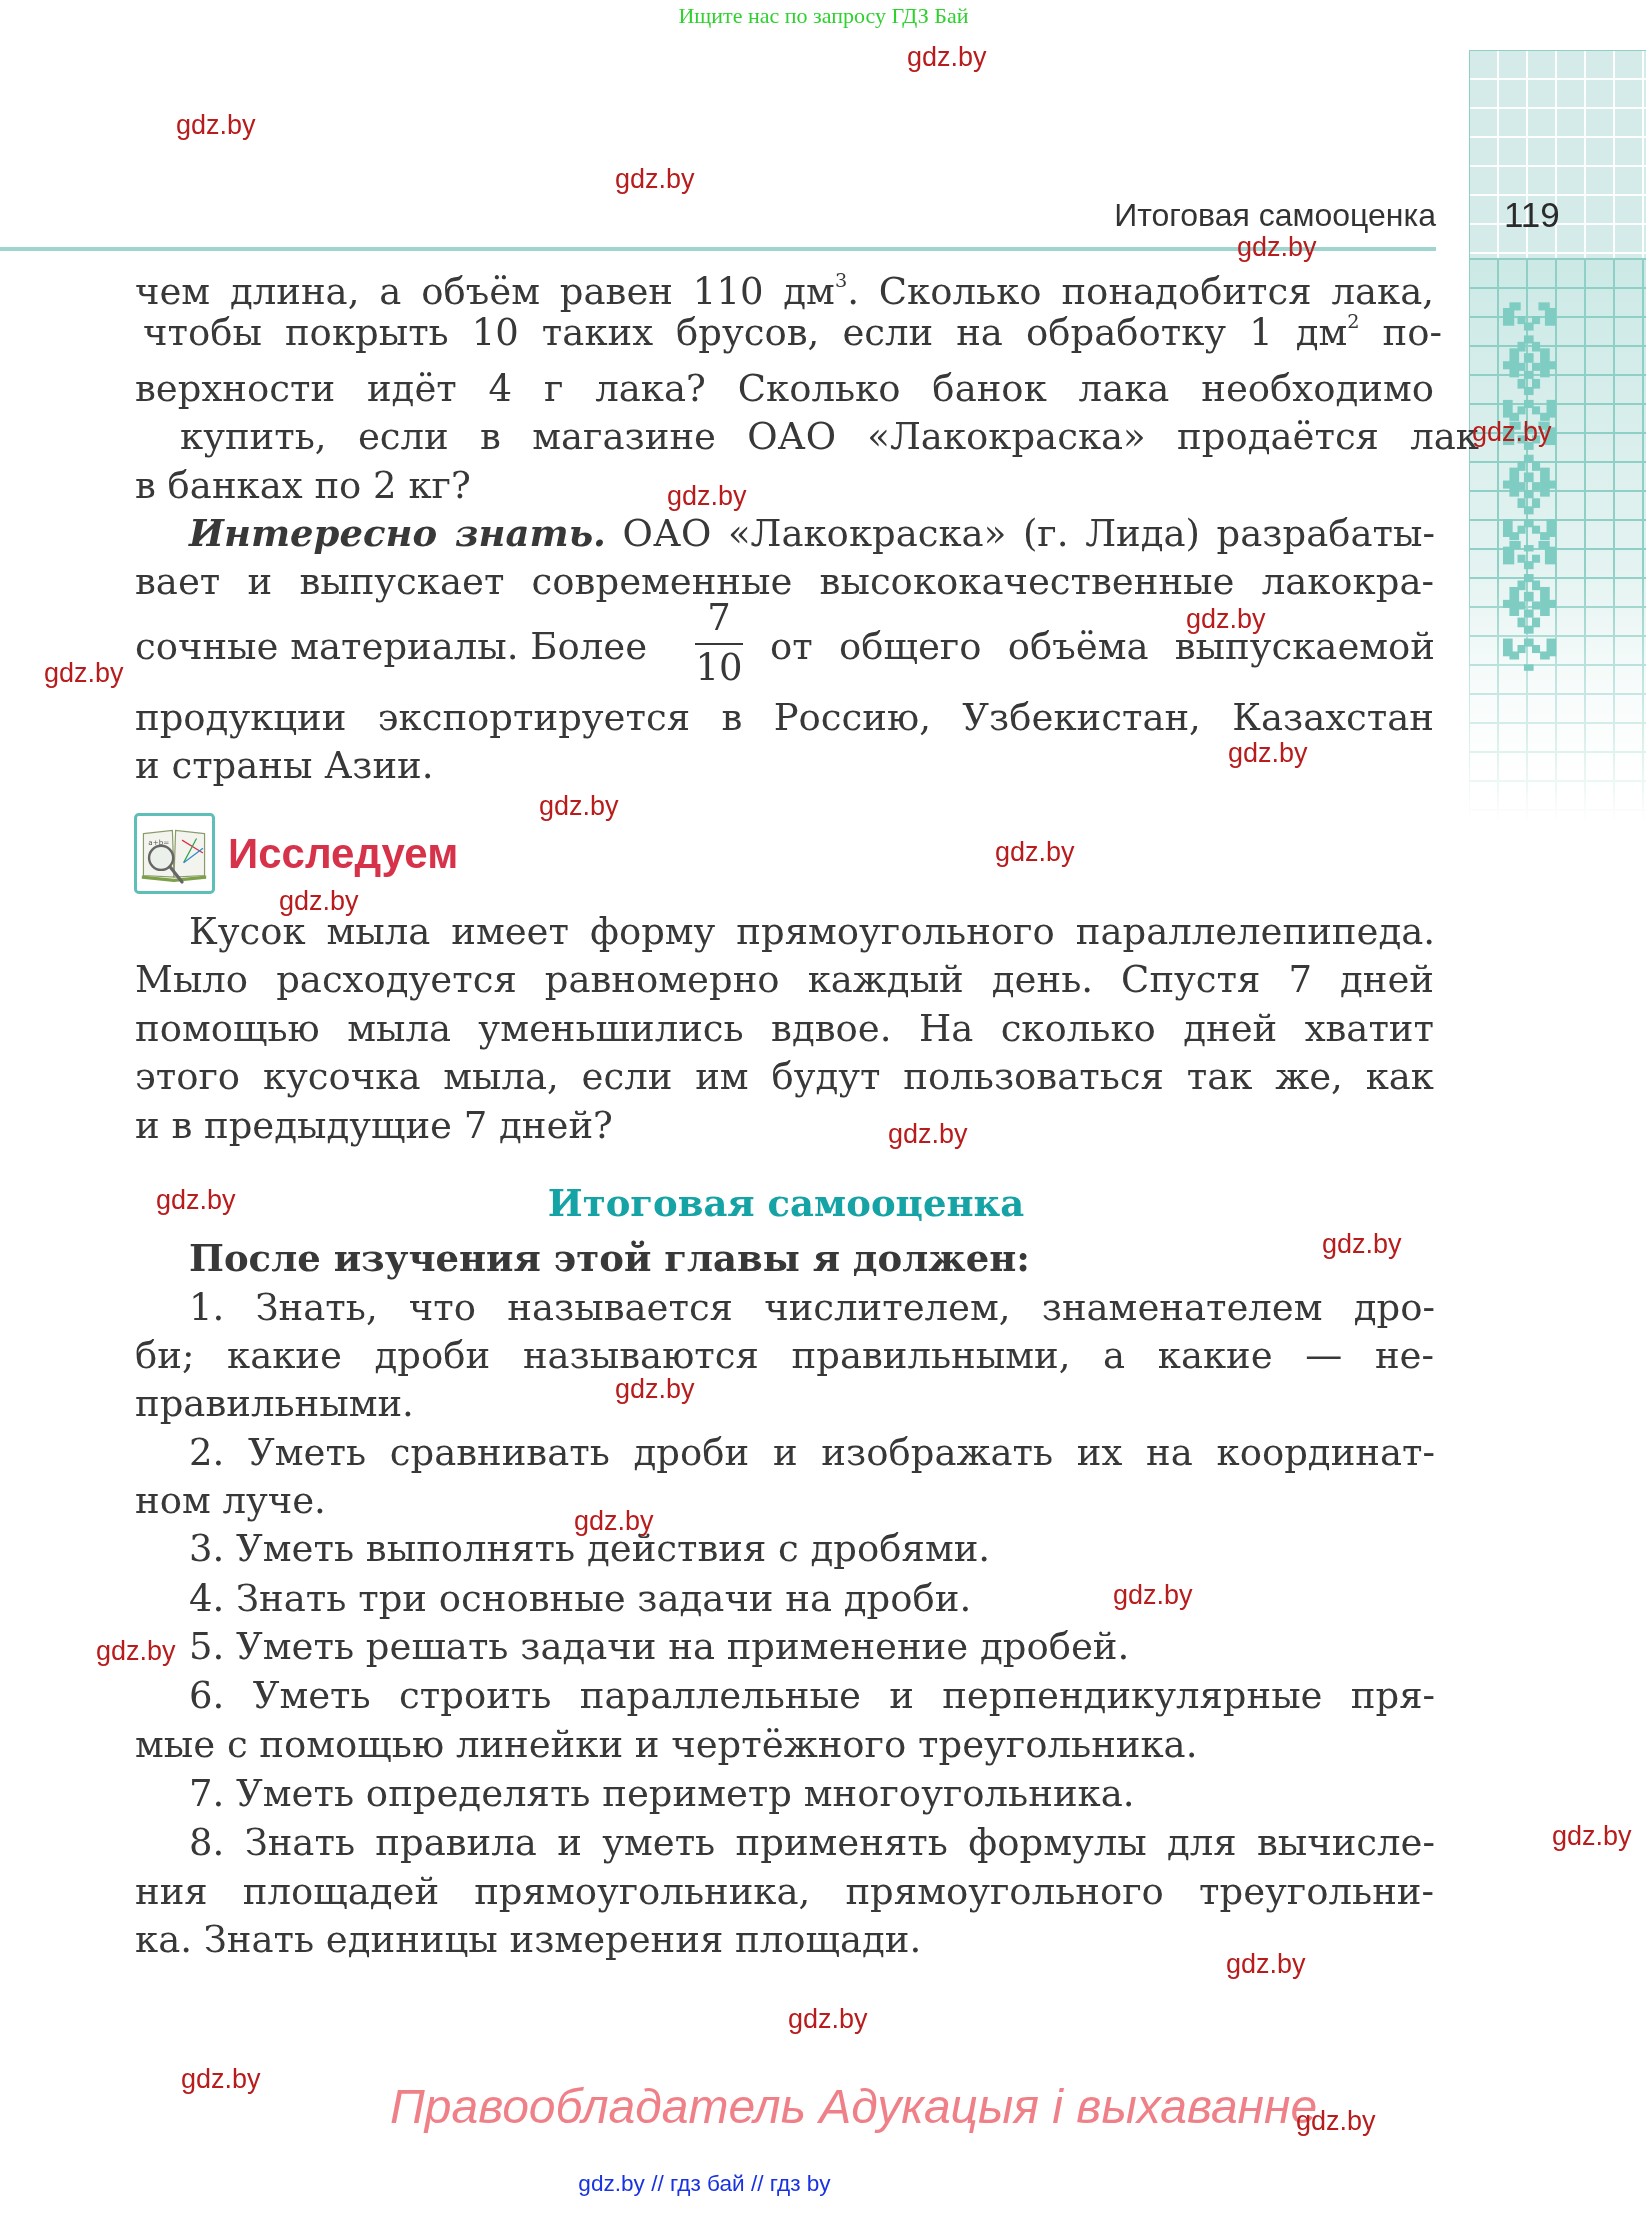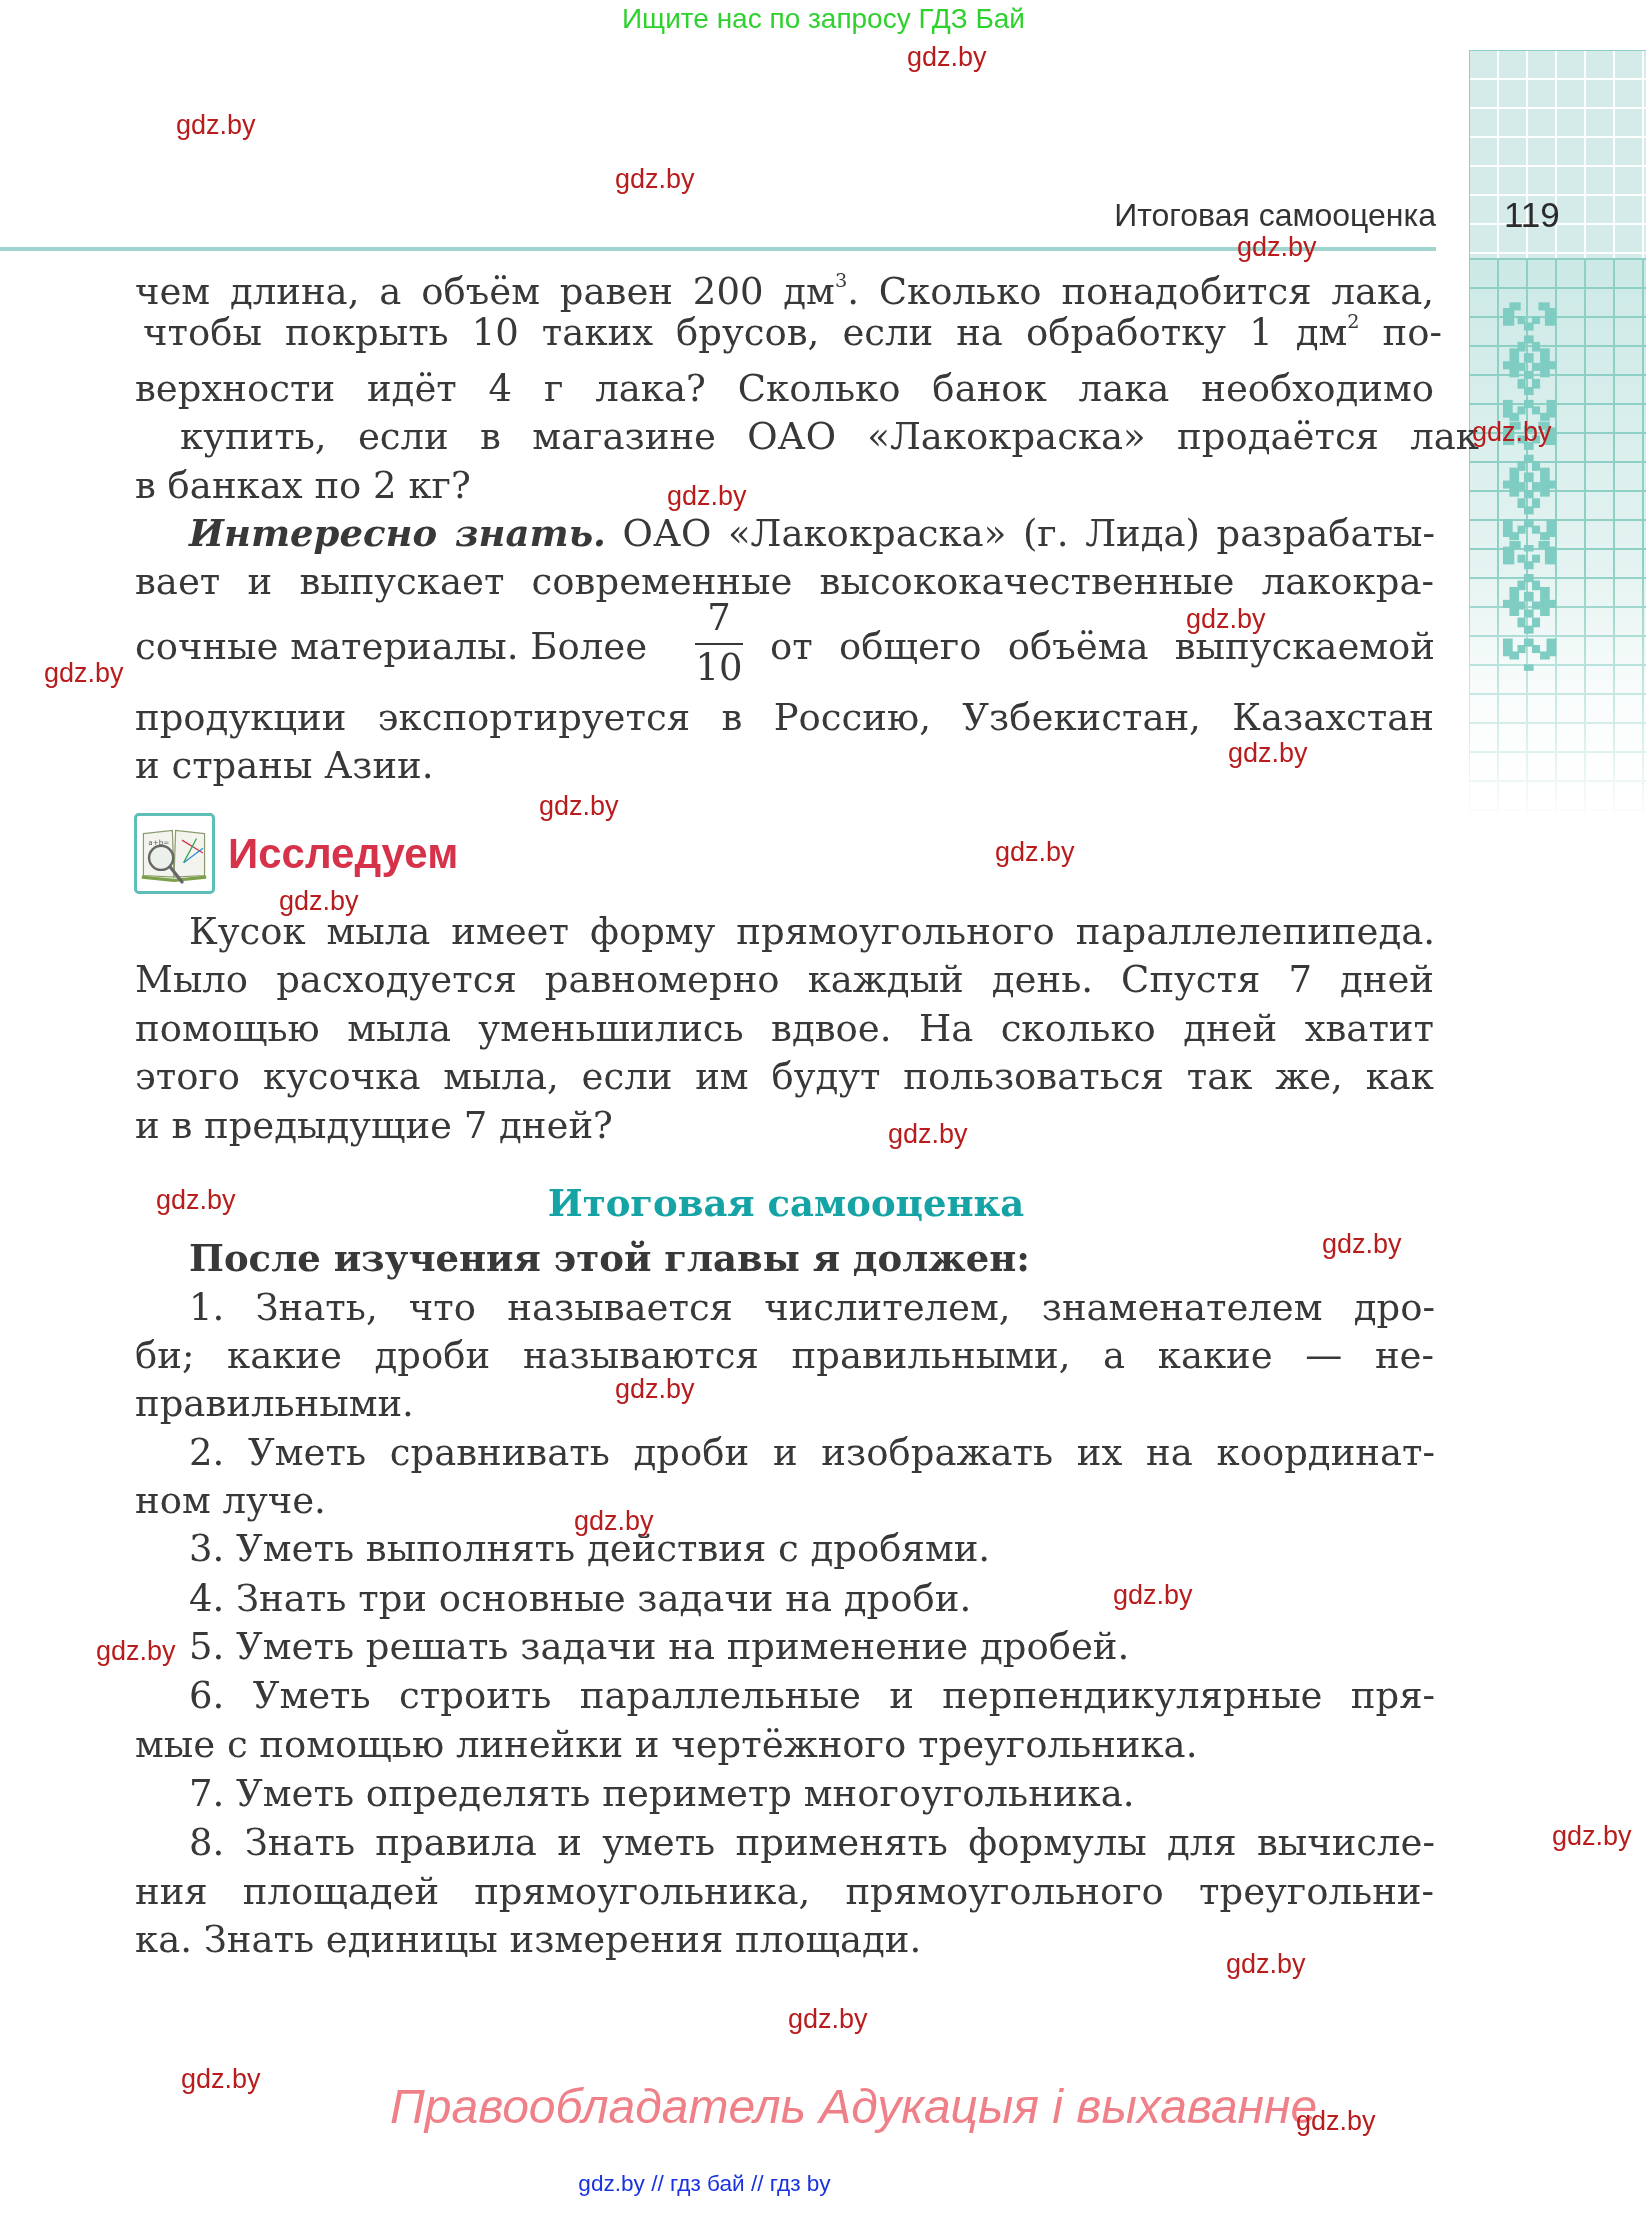--- a/index.html
+++ b/index.html
@@ -1,18 +1,18 @@
 <!DOCTYPE html>
 <html style="font-size:13px"><head>
 <meta charset="utf-8">
 <style>
   html, body { margin:0; padding:0; }
   body { width:1647px; height:2216px; position:relative; background:#ffffff; overflow:hidden; font-family:"DejaVu Serif", serif; color:#383838; }
   .abs { position:absolute; }
-  .top-banner { top:3.2px; left:0; width:1647px; text-align:center; font-family:Liberation Sans, sans-serif; font-size:28px; color:#2ed12e; }
+  .top-banner { top:3.2px; left:0; width:1647px; text-align:center; font-family:Liberation Serif, serif; font-size:22px; color:#2ed12e; }
   .wm { font-family:"Liberation Sans", sans-serif; font-size:27px; color:#b91c1c; white-space:nowrap; }
   .run-head { top:197px; right:211px; font-family:"Liberation Sans", sans-serif; font-size:32px; color:#333; white-space:nowrap; }
   .rule { top:247px; left:0; width:1436px; height:4px; background:#9fd4cf; }
   .sidebar { top:50px; left:1469px; width:177px; height:854px; }
   .grid-top { position:absolute; top:0; left:0; width:176px; height:208px; background:#d4ebe9; border:1.6px solid #8fd0c6; border-bottom:none;
     background-image: linear-gradient(to right, rgba(255,255,255,0.95) 2.4px, transparent 2.4px), linear-gradient(to bottom, rgba(255,255,255,0.95) 2.4px, transparent 2.4px);
     background-size:29px 29px; background-position:27px 27px; }
   .grid-bottom { position:absolute; top:208px; left:0; width:176px; height:564px;
     border-left:1.6px solid #8fd0c6;
     background-image: linear-gradient(to right, #8fd0c6 2.4px, transparent 2.4px), linear-gradient(to bottom, #8fd0c6 2.4px, transparent 2.4px), linear-gradient(to bottom, #cce9e6 0%, #e6f4f2 60%, #ffffff 100%);
@@ -80,21 +80,21 @@
       <use href="#m1" transform="translate(0,148)"></use>
       <use href="#m1" transform="translate(0,296)"></use>
     </g>
   </svg>
 </div>
 
 <div class="abs run-head">Итоговая самооценка</div>
 <div class="abs rule"></div>
 
 <div>
-  <div class="line" style="top:269px;"><span>чем длина, а объём равен 200 дм</span><sup>3</sup><span>. Сколько понадобится лака,</span></div>
+  <div class="line" style="top:269px;"><span>чем длина, а объём равен 110 дм</span><sup>3</sup><span>. Сколько понадобится лака,</span></div>
   <div class="line" style="top:310px;margin-left:8px;"><span>чтобы покрыть 10 таких брусов, если на обработку 1 дм</span><sup>2</sup><span> по-</span></div>
   <div class="line" style="top:366px;">верхности идёт 4 г лака? Сколько банок лака необходимо</div>
   <div class="line" style="top:414px;margin-left:45px;">купить, если в магазине ОАО «Лакокраска» продаётся лак</div>
   <div class="line last" style="top:463px;">в банках по 2 кг?</div>
 </div>
 
 <div>
   <div class="line indent" style="top:511px;"><span class="ital-bold">Интересно знать.</span><span> ОАО «Лакокраска» (г. Лида) разрабаты-</span></div>
   <div class="line" style="top:559px;">вает и выпускает современные высококачественные лакокра-</div>
   <div class="abs" style="top:624px; left:135px; font-size:37px; line-height:45px; white-space:nowrap;">сочные материалы. Более</div>

